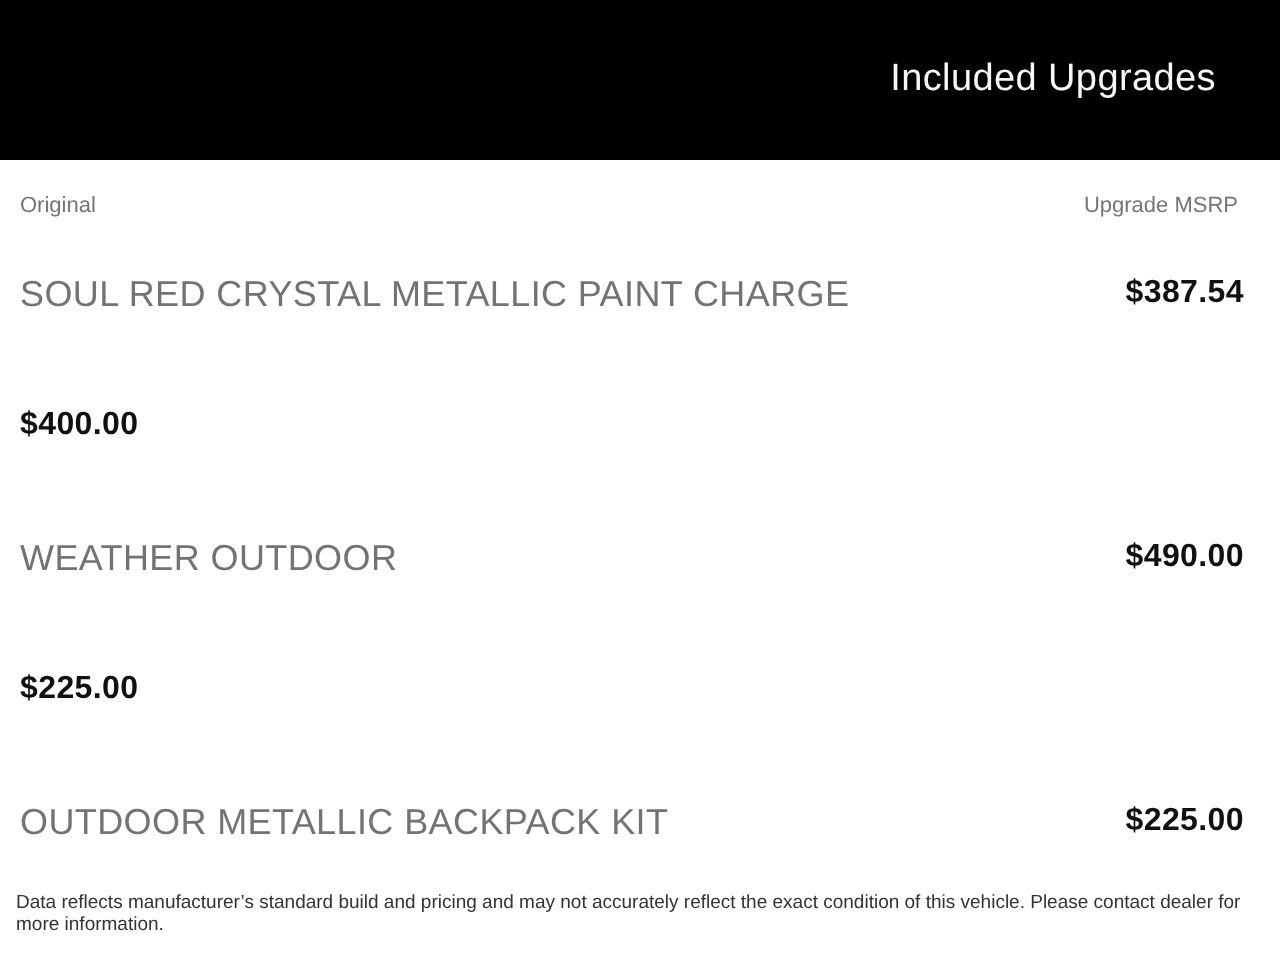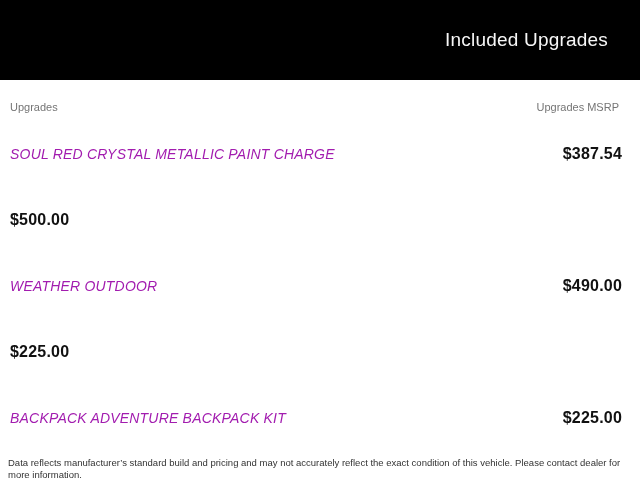--- a/index.html
+++ b/index.html
@@ -2,21 +2,21 @@
 <html><head>
 <meta charset="utf-8">
 <style>
   * { margin: 0; padding: 0; box-sizing: border-box; }
   html, body { width: 640px; height: 480px; }
   body {
     font-family: "Liberation Sans", "DejaVu Sans", sans-serif;
     background: #ffffff;
     overflow: hidden;
   }
-  .page { width: 640px; height: 480px; display: flex; flex-direction: column; justify-content: space-between; }
+  .page { width: 640px; height: 480px; display: flex; flex-direction: column; }
 
   .section-header {
     height: 80px;
     background: #000000;
     display: flex;
     align-items: center;
     justify-content: flex-end;
     padding-right: 32px;
     flex: 0 0 auto;
   }
@@ -43,25 +43,24 @@
 
   .tbody { flex: 0 0 auto; }
   .row {
     height: 66px;
     display: flex;
     justify-content: space-between;
     align-items: center;
     padding: 0 18px 0 10px;
   }
   .upgrade-name {
-    color: #a21caf;
-    font-size: 14px;
+    color: #737373;
+    font-size: 18px;
     font-weight: 400;
     letter-spacing: 0.2px;
-    font-style: italic;
   }
   .upgrade-price {
     color: #111111;
     font-size: 16px;
     font-weight: 700;
     letter-spacing: 0.2px;
   }
 
   .disclaimer {
     padding: 2px 8px 0 8px;
@@ -75,41 +74,41 @@
 </head>
 <body>
 
 <div class="page">
 
   <header class="section-header">
     <h1 class="section-title">Included Upgrades</h1>
   </header>
 
   <div class="thead">
-    <span class="col-label">Upgrades</span>
-    <span class="col-label">Upgrades MSRP</span>
+    <span class="col-label">Original</span>
+    <span class="col-label">Upgrade MSRP</span>
   </div>
 
   <div class="tbody" id="rows">
       <div class="row">
         <span class="upgrade-name">SOUL RED CRYSTAL METALLIC PAINT CHARGE</span>
         <span class="upgrade-price">$387.54</span>
       </div>
       <div class="row">
-        <span class="upgrade-price">$500.00</span>
+        <span class="upgrade-price">$400.00</span>
       </div>
       <div class="row">
         <span class="upgrade-name">WEATHER OUTDOOR</span>
         <span class="upgrade-price">$490.00</span>
       </div>
       <div class="row">
         <span class="upgrade-price">$225.00</span>
       </div>
       <div class="row">
-        <span class="upgrade-name">BACKPACK ADVENTURE BACKPACK KIT</span>
+        <span class="upgrade-name">OUTDOOR METALLIC BACKPACK KIT</span>
         <span class="upgrade-price">$225.00</span>
       </div>
     </div>
 
   <footer class="disclaimer">
     <p>Data reflects manufacturer’s standard build and pricing and may not accurately reflect the exact condition of this vehicle. Please contact dealer for more information.</p>
   </footer>
 
 </div>
 

